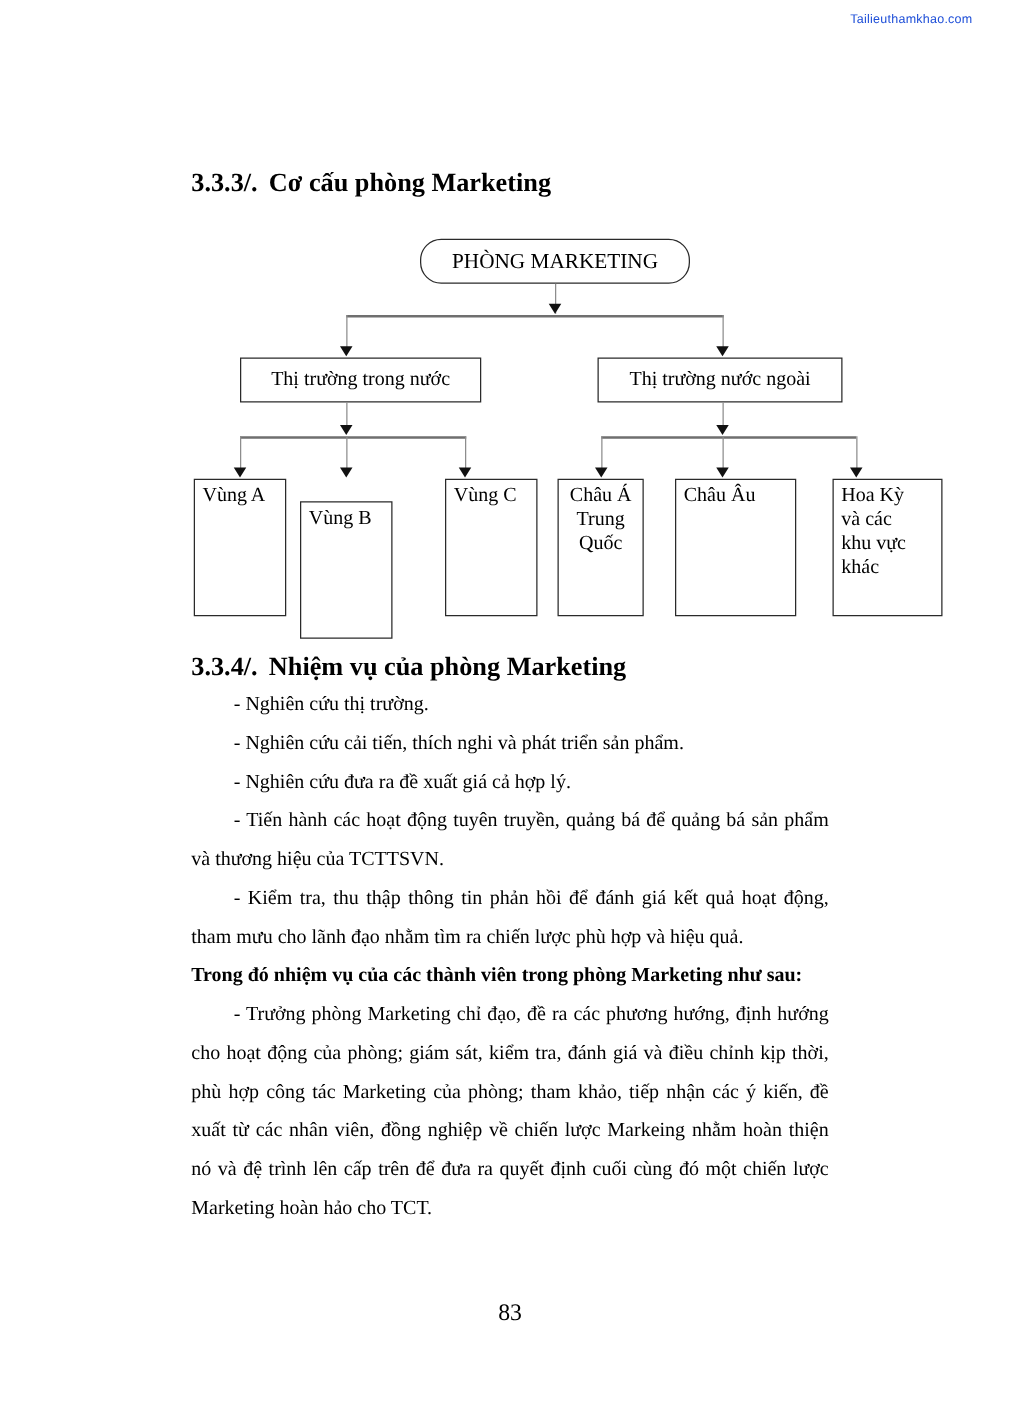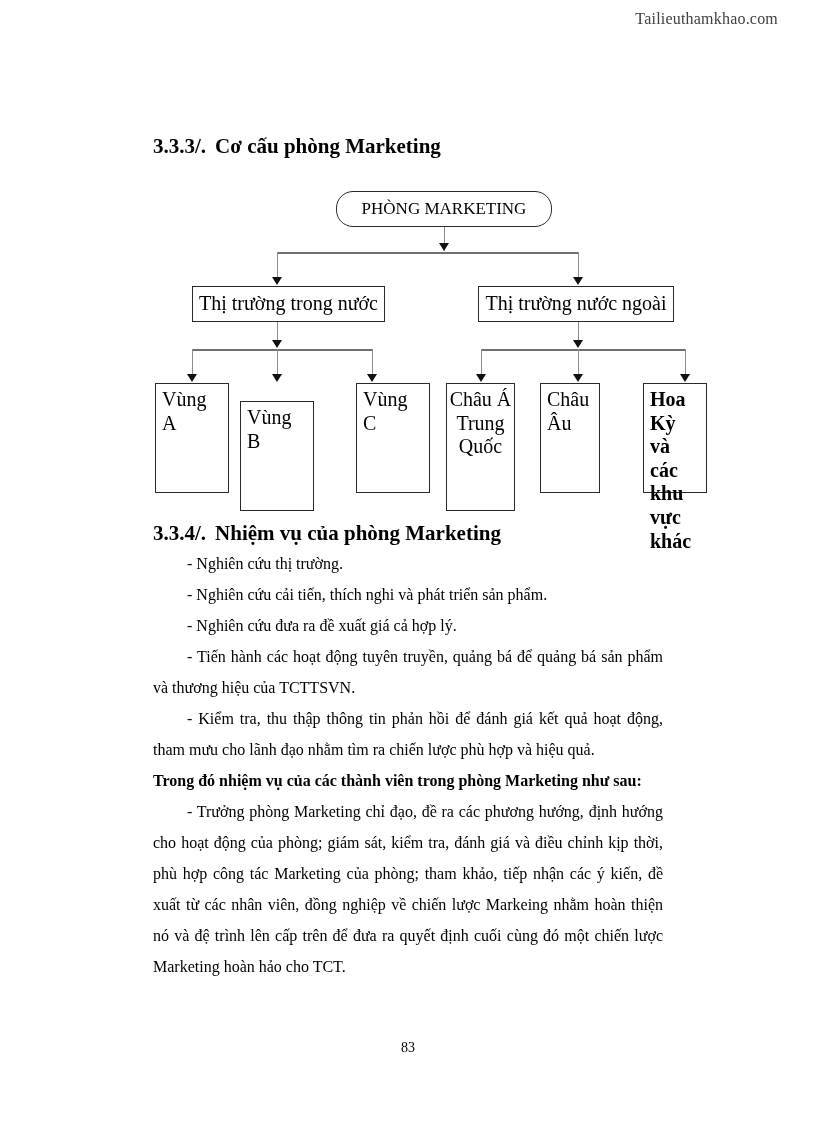--- a/index.html
+++ b/index.html
@@ -21,23 +21,23 @@
     inset: 0;
     width: 816px;
     height: 1123px;
   }
 
   
   .watermark {
     position: absolute;
     top: 10px;
     right: 38px;
-    font-family: Liberation Serif, serif;
-    font-size: 16px;
-    color: #404040;
+    font-family: Liberation Sans, sans-serif;
+    font-size: 10px;
+    color: #1d4ed8;
     letter-spacing: 0.2px;
     white-space: nowrap;
   }
 
   
   .heading {
     position: absolute;
     font-weight: bold;
     font-size: 21px;
     white-space: nowrap;
@@ -53,21 +53,21 @@
     left: 0;
     top: 0;
     width: 816px;
     height: 520px;
   }
   .node {
     position: absolute;
     border: 1.4px solid #2a2a2a;
     background: #ffffff;
     box-sizing: border-box;
-    font-size: 20px;
+    font-size: 16px;
     line-height: 1.18;
   }
   .node .node-label {
     display: block;
     padding: 4px 6px 0 6px;
     white-space: pre-line;
   }
   .node.center-text { text-align: center; }
   .node.center-text .node-label { padding-left: 2px; padding-right: 2px; }
   .node.middle-text {
@@ -81,23 +81,23 @@
     left: 336px; top: 191px; width: 216px; height: 36px;
     font-size: 17px;
     border-radius: 17px;
   }
   #node-domestic { left: 192px; top: 286px; width: 193px; height: 36px; }
   #node-foreign  { left: 478px; top: 286px; width: 196px; height: 36px; align-items: center; }
 
   #node-region-a { left: 155px; top: 383px; width: 74px; height: 110px; }
   #node-region-b { left: 240px; top: 401px; width: 74px; height: 110px; }
   #node-region-c { left: 356px; top: 383px; width: 74px; height: 110px; }
-  #node-asia     { left: 446px; top: 383px; width: 69px; height: 128px; }
-  #node-europe   { left: 540px; top: 383px; width: 60px; height: 110px; }
-  #node-usa      { left: 643px; top: 383px; width: 64px; height: 110px; font-weight: bold; }
+  #node-asia     { left: 446px; top: 383px; width: 69px; height: 110px; }
+  #node-europe   { left: 540px; top: 383px; width: 97px; height: 110px; }
+  #node-usa      { left: 666px; top: 383px; width: 88px; height: 110px; }
 
   
   .conn-v {
     position: absolute;
     width: 1px;
     background: #8d8d8d;
   }
   .conn-h {
     position: absolute;
     height: 2px;
@@ -133,21 +133,21 @@
   #p-6 { top: 765px; }
   #p-7 { top: 796px; }
 
   
   .page-number {
     position: absolute;
     top: 1040px;
     left: 0;
     width: 816px;
     text-align: center;
-    font-size: 14px;
+    font-size: 19px;
   }
 </style>
 </head>
 <body>
 
 <div class="page">
 
   <div class="watermark">Tailieuthamkhao.com</div>
 
   <div class="heading" id="heading-333">

